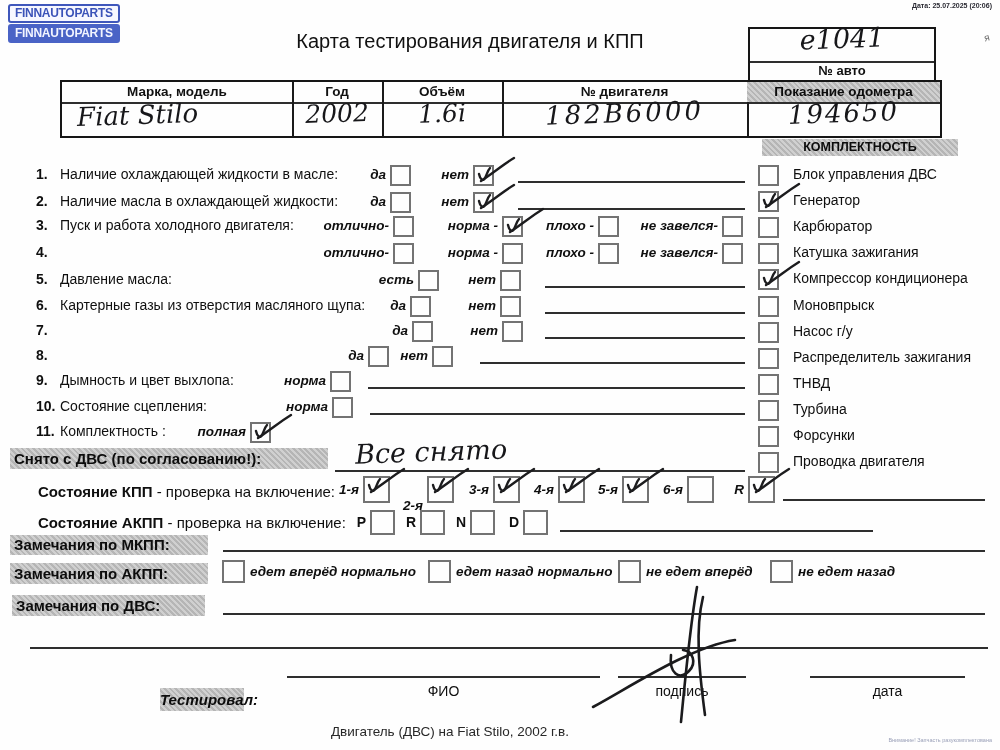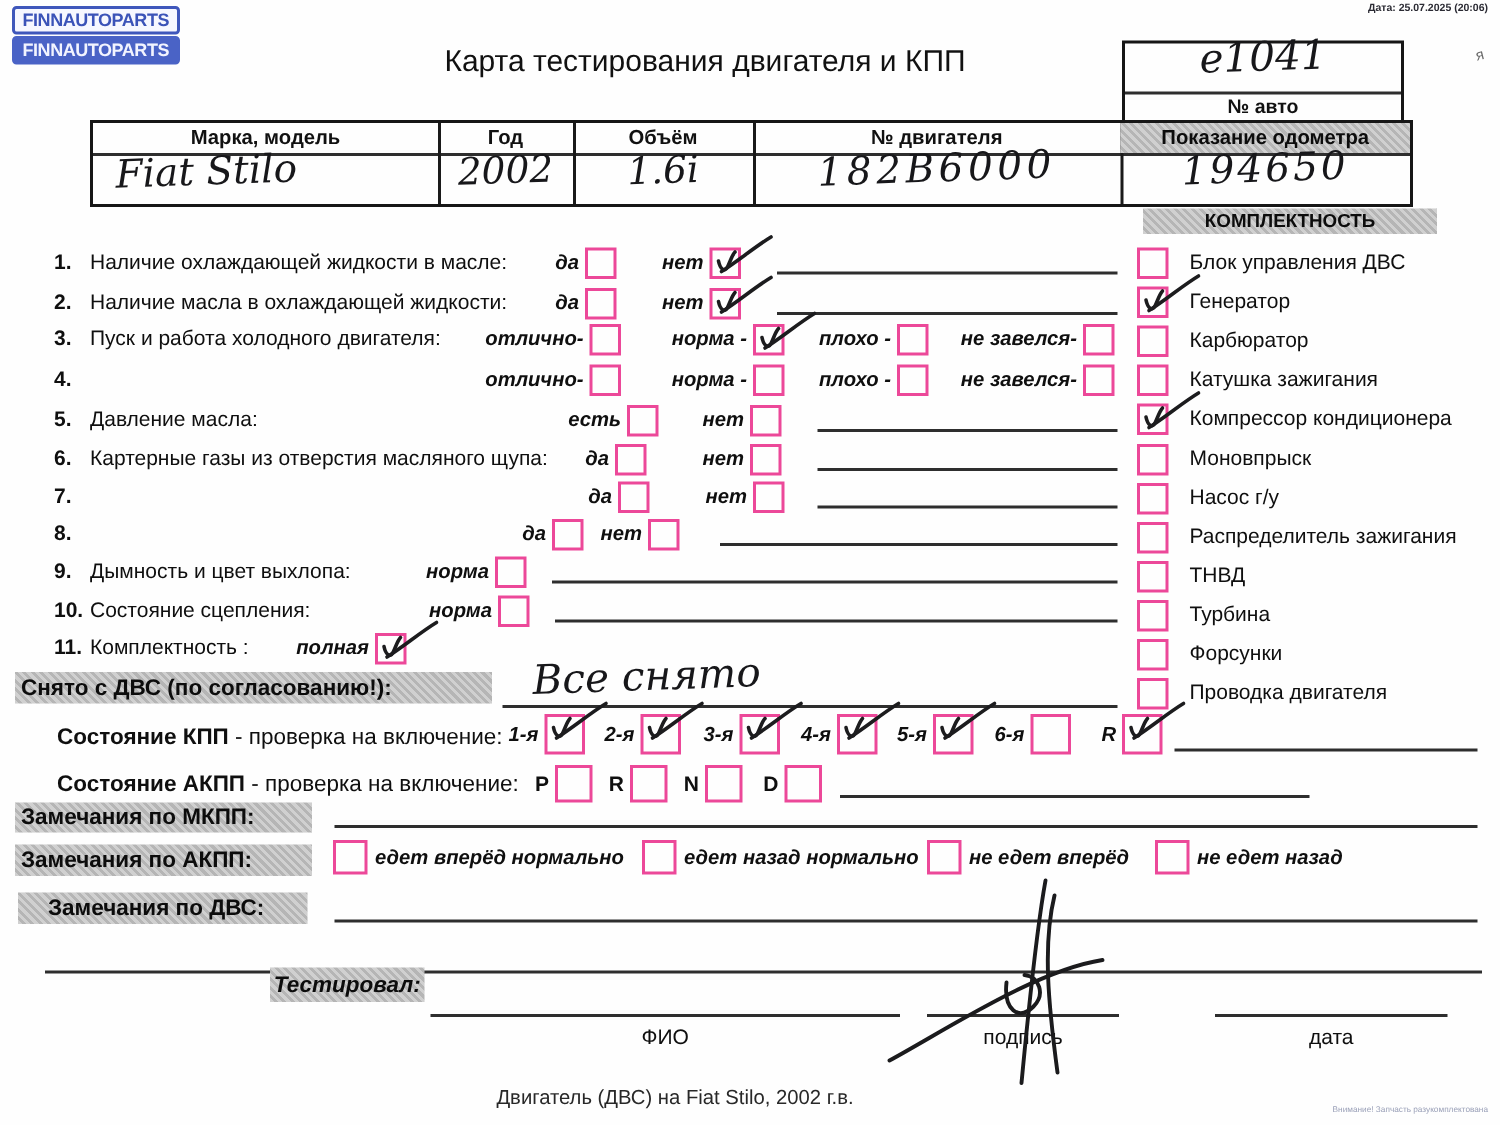--- a/index.html
+++ b/index.html
@@ -2,21 +2,21 @@
 <html><head>
 <meta charset="utf-8">
 <style>
   html,body{margin:0;padding:0;background:#e8e8e8;}
   .page{position:relative;width:1000px;height:750px;background:#fefefe;overflow:hidden;
         font-family:"Liberation Sans",sans-serif;color:#111;}
   .abs{position:absolute;}
   .shaded{background:#c3c3c3;
           background-image:repeating-linear-gradient(45deg,rgba(255,255,255,.22) 0 2px,rgba(0,0,0,.07) 2px 4px);
           font-weight:bold;color:#0c0c0c;}
-  .box{position:absolute;width:17px;height:17px;border:2px solid #ec4899;background:transparent;}
+  .box{position:absolute;width:17px;height:17px;border:2px solid #737373;background:transparent;}
   .hline{position:absolute;height:0;border-top:2px solid #2e2e2e;}
   .vline{position:absolute;width:0;border-left:2px solid #1a1a1a;}
   .ilabel{font-size:14px;color:#0f0f0f;white-space:nowrap;}
   .num{font-weight:bold;}
   .optlabel{position:absolute;right:calc(100% + 6px);top:0;font-style:italic;font-weight:bold;
             font-size:13.5px;white-space:nowrap;color:#0f0f0f;}
   .optlabel.upright{font-style:normal;font-size:14px;}
   .rightlabel{position:absolute;font-style:italic;font-weight:bold;font-size:13.5px;white-space:nowrap;color:#0f0f0f;}
   .hw{font-family:"DejaVu Serif",serif;font-style:italic;color:#17171a;transform:rotate(-2deg);
       white-space:nowrap;}
@@ -81,26 +81,26 @@
     <span class="num">Состояние КПП</span><span> - проверка на включение:</span>
   </div>
   <div class="abs ilabel" style="left:38px;top:514px;font-size:15px;">
     <span class="num">Состояние АКПП</span><span> - проверка на включение:</span>
   </div>
   <div class="hline" style="left:783px;top:499px;width:202px;"></div>
   <div class="hline" style="left:560px;top:530px;width:313px;"></div>
 
   <div class="abs shaded" style="left:10px;top:535px;width:198px;height:20px;line-height:20px;font-size:15px;padding-left:4px;box-sizing:border-box;">Замечания по МКПП:</div>
   <div class="abs shaded" style="left:10px;top:563px;width:198px;height:21px;line-height:21px;font-size:15px;padding-left:4px;box-sizing:border-box;">Замечания по АКПП:</div>
-  <div class="abs shaded" style="left:12px;top:595px;width:193px;height:21px;line-height:21px;font-size:15px;padding-left:20px;box-sizing:border-box;">Замечания по ДВС:</div>
+  <div class="abs shaded" style="left:12px;top:595px;width:193px;height:21px;line-height:21px;font-size:15px;padding-left:4px;box-sizing:border-box;">Замечания по ДВС:</div>
   <div class="hline" style="left:223px;top:550px;width:762px;"></div>
   <div class="hline" style="left:223px;top:613px;width:762px;"></div>
   <div class="hline" style="left:30px;top:647px;width:958px;"></div>
 
-  <div class="abs shaded" style="left:160px;top:645px;width:103px;height:23px;line-height:23px;font-size:15px;font-style:italic;text-align:center;margin-left:20px;">Тестировал:</div>
+  <div class="abs shaded" style="left:160px;top:688px;width:84px;height:23px;line-height:23px;font-size:15px;font-style:italic;text-align:center;">Тестировал:</div>
   <div class="hline" style="left:287px;top:676px;width:313px;"></div>
   <div class="hline" style="left:618px;top:676px;width:128px;"></div>
   <div class="hline" style="left:810px;top:676px;width:155px;"></div>
   <div class="abs ilabel" style="left:287px;top:683px;width:313px;text-align:center;">ФИО</div>
   <div class="abs ilabel" style="left:618px;top:683px;width:128px;text-align:center;">подпись</div>
   <div class="abs ilabel" style="left:810px;top:683px;width:155px;text-align:center;">дата</div>
 
   <svg class="abs sig" style="left:585px;top:585px;" width="170" height="140" viewBox="0 0 170 140">
     <path d="M8,122 C45,102 105,62 150,55"></path>
     <path d="M96,137 C100,95 106,35 112,2"></path>
@@ -262,21 +262,21 @@
           <path d="M9,20 c1,5 4,8 6,4 c2,-4 3,-8 5,-10"></path>
           <path d="M11,27 C22,20 34,10 44,4"></path>
         </svg></span>
       <span class="optlabel" style="top: 4px;">1-я</span>
     </div>
     <div class="box" style="left: 427px; top: 476px; width: 23px; height: 23px;">
       <span class="check"><svg width="46" height="36" viewBox="0 0 46 36">
           <path d="M9,20 c1,5 4,8 6,4 c2,-4 3,-8 5,-10"></path>
           <path d="M11,27 C22,20 34,10 44,4"></path>
         </svg></span>
-      <span class="optlabel" style="top: 4px;">2-я</span>
+      <span class="optlabel" style="top: 20px;">2-я</span>
     </div>
     <div class="box" style="left: 493px; top: 476px; width: 23px; height: 23px;">
       <span class="check"><svg width="46" height="36" viewBox="0 0 46 36">
           <path d="M9,20 c1,5 4,8 6,4 c2,-4 3,-8 5,-10"></path>
           <path d="M11,27 C22,20 34,10 44,4"></path>
         </svg></span>
       <span class="optlabel" style="top: 4px;">3-я</span>
     </div>
     <div class="box" style="left: 558px; top: 476px; width: 23px; height: 23px;">
       <span class="check"><svg width="46" height="36" viewBox="0 0 46 36">

